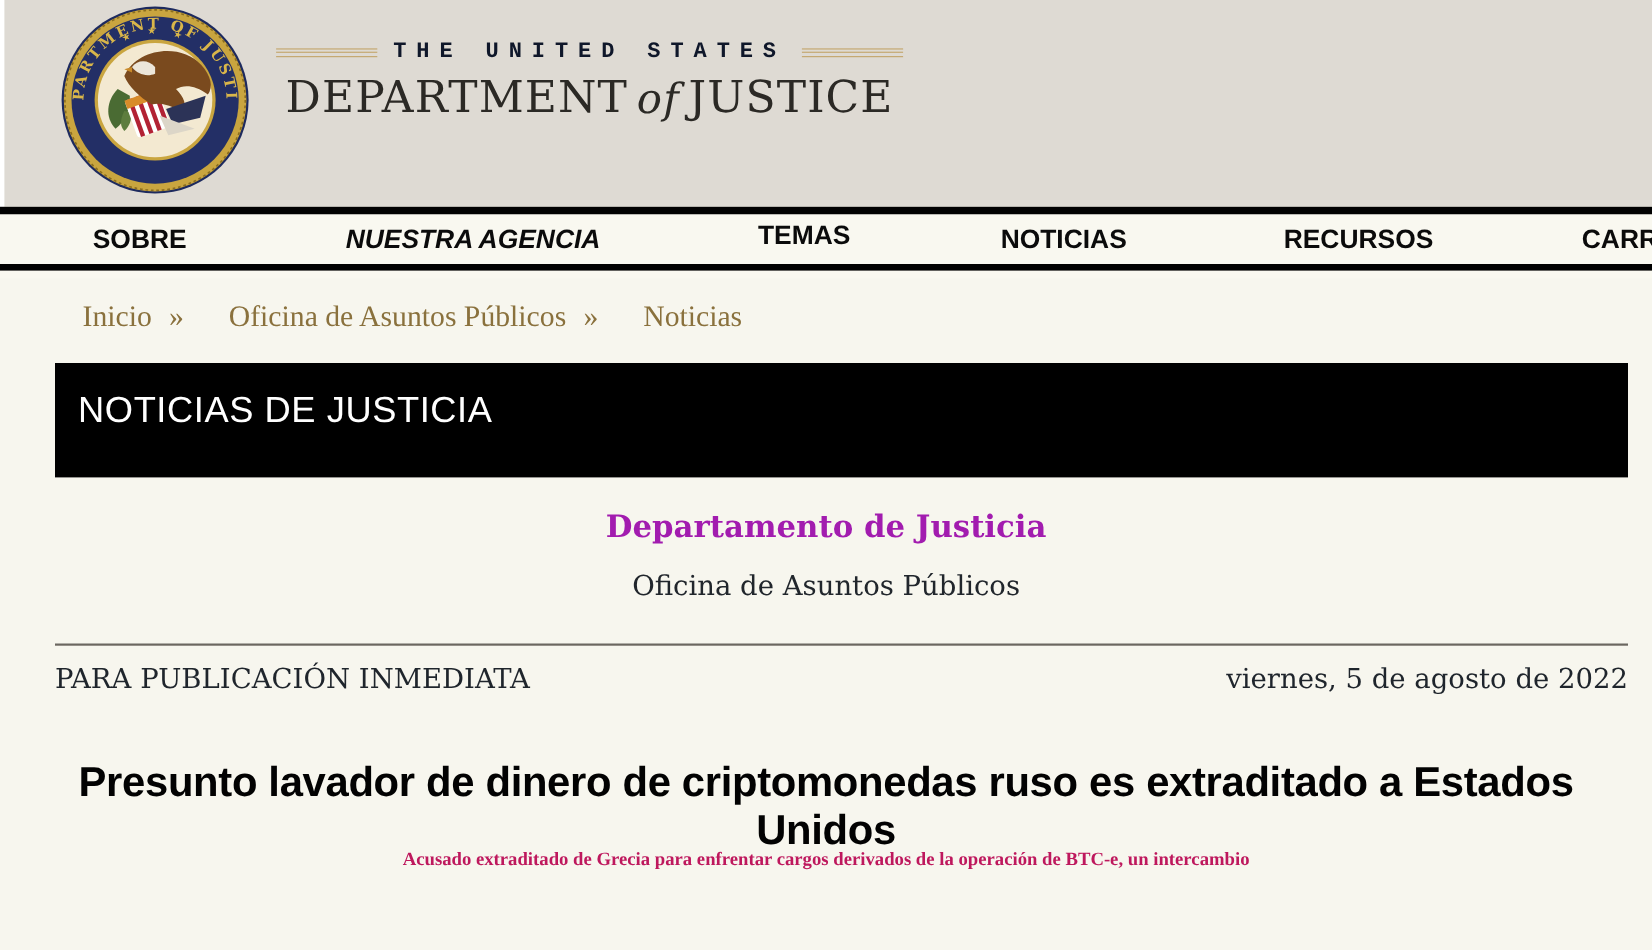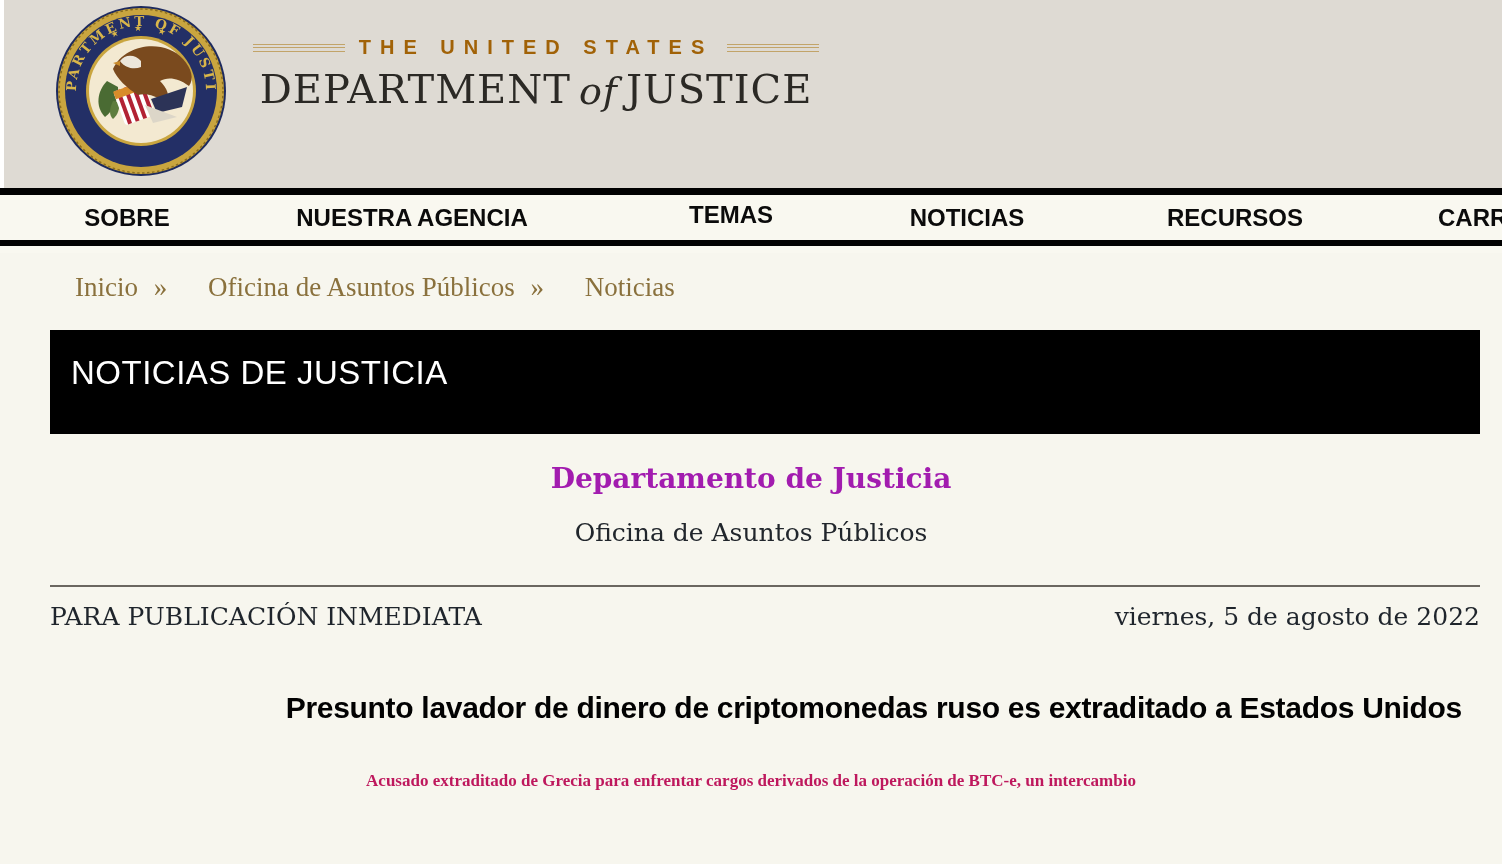--- a/index.html
+++ b/index.html
@@ -8,37 +8,37 @@
           font-family:"Liberation Serif", serif; overflow:hidden; }
 
   
   .masthead { position:absolute; left:0; top:0; width:1502px; height:188px; background:#dedad3; }
   .window-edge { position:absolute; left:0; top:0; width:4px; height:188px; background:#ffffff; }
   .seal { position:absolute; left:55px; top:5px; width:172px; height:172px; cursor:pointer; }
 
   .wordmark { position:absolute; left:248px; top:36px; width:576px; text-align:center;
               color:#2e2c28; }
   .wm-line1 { display:flex; align-items:center; justify-content:center; gap:14px; }
-  .wm-line1 .txt { font-family:Liberation Sans, sans-serif; font-size:20px; font-weight:bold;
-                   letter-spacing:9px; color:#a16207; white-space:nowrap; }
+  .wm-line1 .txt { font-family:Liberation Mono, monospace; font-size:20px; font-weight:bold;
+                   letter-spacing:9px; color:#0f172a; white-space:nowrap; }
   .gold-lines { width:92px; height:8px; border-top:1px solid #c2a469; border-bottom:1px solid #c2a469;
                 background:linear-gradient(#c2a469,#c2a469) center/100% 1px no-repeat; }
   .wm-line2 { margin-top:7px; font-family:"DejaVu Serif", serif; font-size:40px; color:#2b2925;
               letter-spacing:1px; white-space:nowrap; }
   .wm-line2 .of { font-style:italic; font-size:38px; margin:0 8px; position:relative; top:1px; }
 
   
   .navbar-top { position:absolute; left:0; top:188px; width:1502px; height:7px; background:#010101; }
   .navbar { position:absolute; left:0; top:195px; width:1502px; height:58px; background:#f9f8f0; overflow:hidden; }
   .navbar-bottom { position:absolute; left:0; top:240px; width:1502px; height:6px; background:#010101; }
   .nav-item { position:absolute; top:0; height:45px; line-height:45px; transform:translateX(-50%);
               font-family:"Liberation Sans", sans-serif; font-weight:bold; font-size:24px;
               color:#0b0b0b; white-space:nowrap; cursor:pointer; }
   .nav-0 { left:127px; }
-  .nav-1 { left:412px; }
+  .nav-1 { left:430px;font-style:italic; }
   .nav-2 { left:731px; top:-3px; }
   .nav-3 { left:967px; }
   .nav-4 { left:1235px; }
   .nav-5 { left:1506px; }
 
   
   .breadcrumb { position:absolute; left:50px; top:272px; font-family:"Liberation Serif", serif;
                 font-size:27px; color:#8a713d; white-space:nowrap; }
   .breadcrumb .crumb { cursor:pointer;margin-left:25px; }
   .breadcrumb .sep { margin:0 9px; }
@@ -52,22 +52,22 @@
   .org   { position:absolute; left:0; top:462px; width:1502px; text-align:center;
            font-family:"DejaVu Serif", serif; font-weight:bold; font-size:28px; color:#a21caf; }
   .office{ position:absolute; left:0; top:518px; width:1502px; text-align:center;
            font-family:"DejaVu Serif", serif; font-size:25px; color:#21262c; }
   .divider { position:absolute; left:50px; top:585px; width:1430px; height:2px; background:#6b6760; }
   .release-row { position:absolute; left:50px; top:602px; width:1430px; display:flex;
                  justify-content:space-between; font-family:"DejaVu Serif", serif;
                  font-size:25px; color:#1f252c; }
 
   
-  .headline { position:absolute; left:40px; top:691px; width:1422px; text-align:right;
-              font-family:"Liberation Sans", sans-serif; font-weight:bold; font-size:30px;
+  .headline { position:absolute; left:40px; top:691px; width:1422px; text-align:center;
+              font-family:"Liberation Sans", sans-serif; font-weight:bold; font-size:38px;
               letter-spacing:-0.3px; color:#020202; }
   .subhead { position:absolute; left:40px; top:762px; width:1422px; text-align:center;
              font-family:"Liberation Serif", serif; font-weight:bold; font-size:17px;
              line-height:37px; color:#be185d; }
 </style>
 </head>
 <body>
 
 <div class="page">
 

